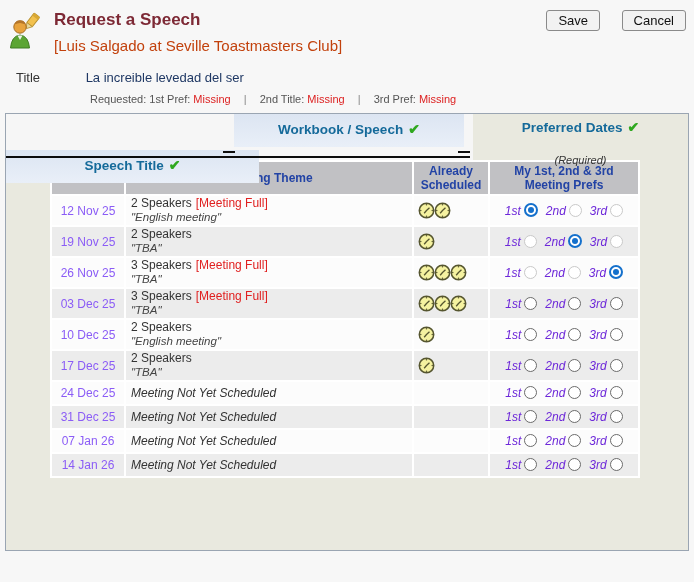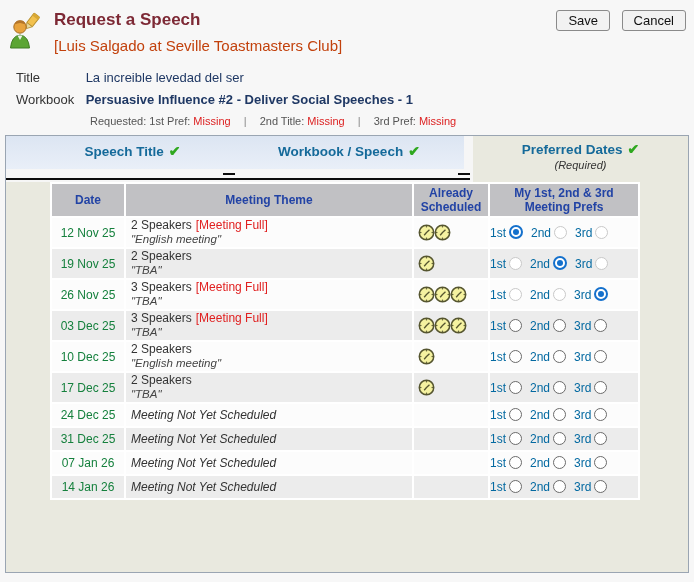--- a/index.html
+++ b/index.html
@@ -9,72 +9,72 @@
   
   .top { padding:8px 8px 0 8px; }
   .header-row { display:flex; align-items:flex-start; }
   .hicon { width:34px; height:38px; margin-top:4px; flex:0 0 34px; }
   .titles { margin-left:12px; }
   .page-title { font-size:17px; font-weight:bold; color:#7d2935; margin-top:2px; }
   .page-subtitle { font-size:15px; color:#c2410c; margin-top:7px; }
   .hbuttons { margin-left:auto; white-space:nowrap; padding-top:2px; }
   .btn { font-family:"Liberation Sans",sans-serif; font-size:13px; color:#111;
     background:#f2f2f2; border:1px solid #8a8a8a; border-radius:3px;
-    padding:2px 11px; margin-left:7px; cursor:pointer; }
+    padding:2px 11px; margin-left:17px; cursor:pointer; }
 
   
   .info { margin:16px 0 0 8px; font-size:13px; }
   .info-row { margin-bottom:7px; }
   .info-label { display:inline-block; width:66px; color:#333; vertical-align:top; }
   .info-value { color:#1f3864; }
   .info-value.bold { font-weight:bold; }
   .requested { margin:8px 0 0 74px; font-size:11px; color:#555; }
   .requested .miss { color:#dd2222; }
   .requested .sep { margin:0 10px; color:#888; }
 
   
   .panel { margin:8px 5px 0 5px; height:438px; border:1px solid #9aa5b2;
     background:#e9e9df; position:relative; }
   .tabstrip { position:relative; height:46px; background:#f6f6f6; }
   .tab { position:absolute; top:0; text-align:center; font-weight:bold;
     font-size:13.5px; color:#156a9a; cursor:pointer; }
   .tab.inactive { height:33px; line-height:30px;
     background:linear-gradient(#dce5f2,#e9eff8); }
-  .tab1 { left:0; width:253px; }
+  .tab1 { left:0; width:253px;margin-top:36px; }
   .tab2 { left:228px; width:230px; }
   .tab3 { left:467px; right:0; height:46px; background:#e9e9df; padding-top:5px; }
   .check { color:#2fa81f; font-size:14px; margin-left:5px; }
   .required-note { display:block; font-weight:normal; font-style:italic;
-    font-size:11px; color:#333; margin-top:2px; line-height:12px; }
+    font-size:11px; color:#333; margin-top:19px; line-height:12px; }
   .tabline { position:absolute; left:0; top:42px; width:464px; height:2px;
     background:#0c0c0c; }
   .tabdash { position:absolute; top:37px; width:12px; height:2px; background:#0c0c0c; }
   .dash1 { left:217px; } .dash2 { left:452px; }
 
   
   .show-link-row { text-align:right; padding:15px 28px 9px 0; }
   .show-link { font-size:11.5px; color:#1f3864; cursor:pointer; }
 
   table.mt { border-collapse:separate; border-spacing:2px; background:#fff;
     margin-left:44px; table-layout:fixed; }
   .mt th { background:#c1c1c4; color:#2243a5; font-size:12px; font-weight:bold;
     height:32px; line-height:14px; padding:0 2px; }
   .c-date { width:72px; } .c-theme { width:286px; } .c-sched { width:74px; }
   .c-prefs { width:148px; }
   .mt td { font-size:12px; vertical-align:middle; padding:1px 0; }
   .mt tr.odd td { background:#fcfcfc; } .mt tr.even td { background:#ececec; }
-  td.date { text-align:center; color:#15803d; }
+  td.date { text-align:center; color:#8b5cf6; }
   td.theme { padding-left:5px; line-height:13px; }
   .theme-l1 { color:#333; }
   .full { color:#e02020; margin-left:4px; }
   .theme-l2 { font-style:italic; color:#444; font-size:11.5px; margin-top:1px; }
   .placeholder { font-style:italic; color:#333; }
   td.sched { padding-left:4px; white-space:nowrap; }
   td.sched svg { margin-right:-1px; vertical-align:middle; }
-  td.prefs { white-space:nowrap; color:#0369a1; }
+  td.prefs { text-align:center; white-space:nowrap; color:#6d28d9;font-style:italic; }
   .r2 td { height:27px; } .r1 td { height:22px; }
 
   .radio { display:inline-block; width:13px; height:13px; border-radius:50%;
     background:#fff; border:1px solid #6b6b6b; vertical-align:-2px;
     margin:0 8px 0 3px; cursor:pointer; }
   .radio.dim { border-color:#c9c9c9; }
   .radio.sel { width:14px; height:14px; border:2px solid #1470cc; position:relative; }
   .radio.sel::after { content:""; position:absolute; left:2px; top:2px;
     width:6px; height:6px; border-radius:50%; background:#1470cc; }
   td.prefs .last { margin-right:0; }
@@ -103,24 +103,20 @@
       <button class="btn">Save</button>
       <button class="btn">Cancel</button>
     </div>
   </div>
 
   <div class="info">
     <div class="info-row">
       <span class="info-label">Title</span>
       <span class="info-value">La increible levedad del ser</span>
     </div>
-    <div class="info-row">
-      <span class="info-label">Workbook</span>
-      <span class="info-value bold">Persuasive Influence #2 - Deliver Social Speeches - 1</span>
-    </div>
     <div class="requested">
       <span>Requested:</span>
       <span>1st Pref:</span>
       <span class="miss">Missing</span>
       <span class="sep">|</span>
       <span>2nd Title:</span>
       <span class="miss">Missing</span>
       <span class="sep">|</span>
       <span>3rd Pref:</span>
       <span class="miss">Missing</span>

